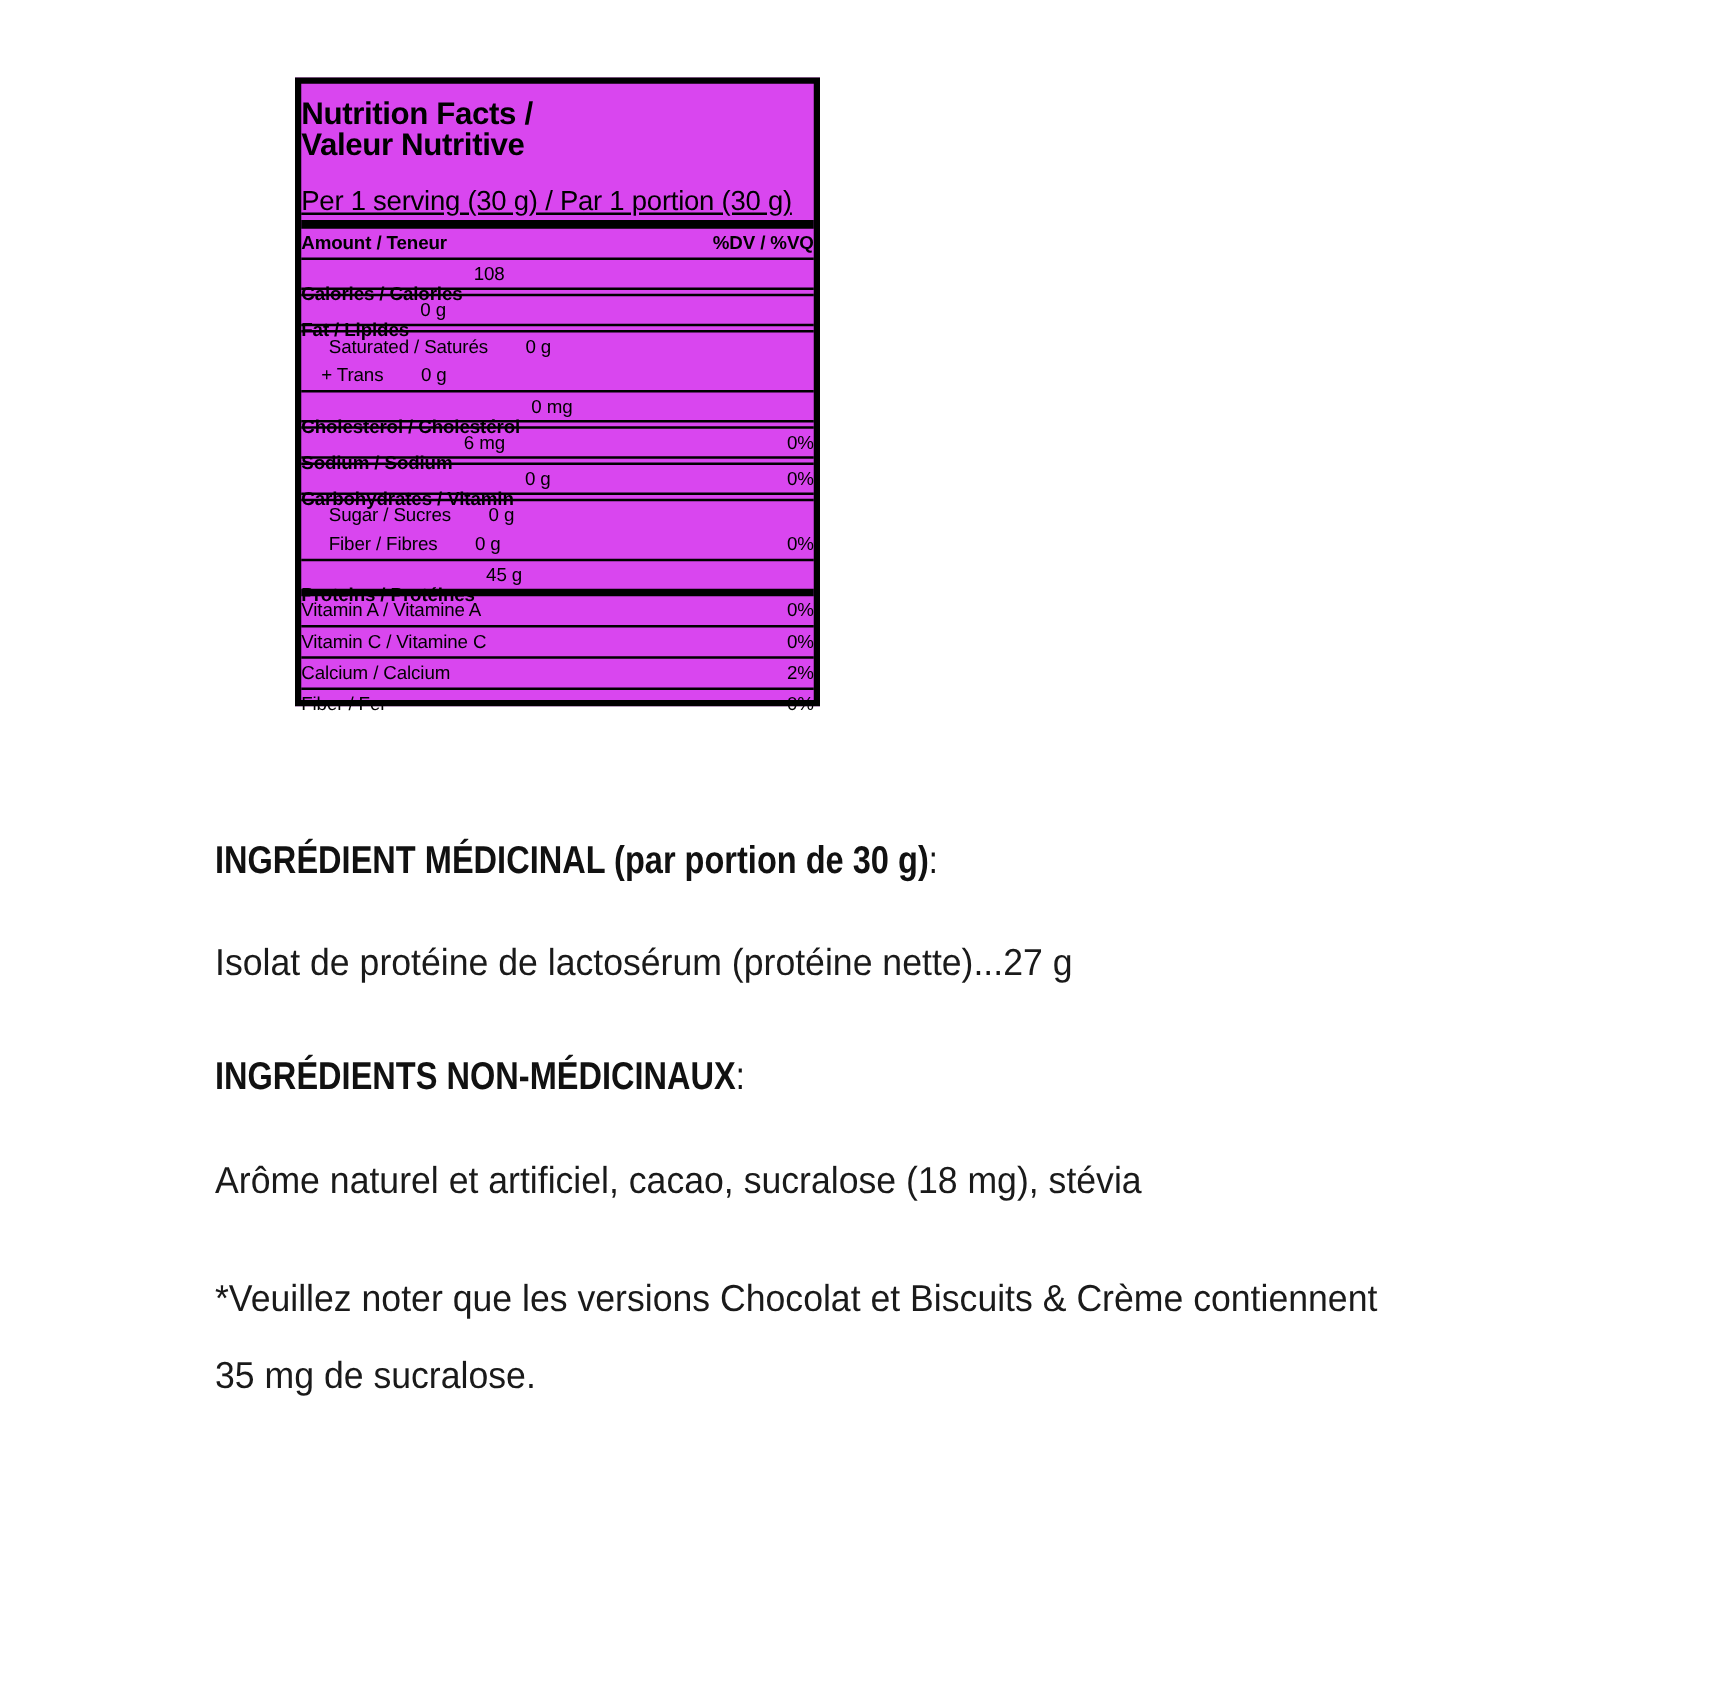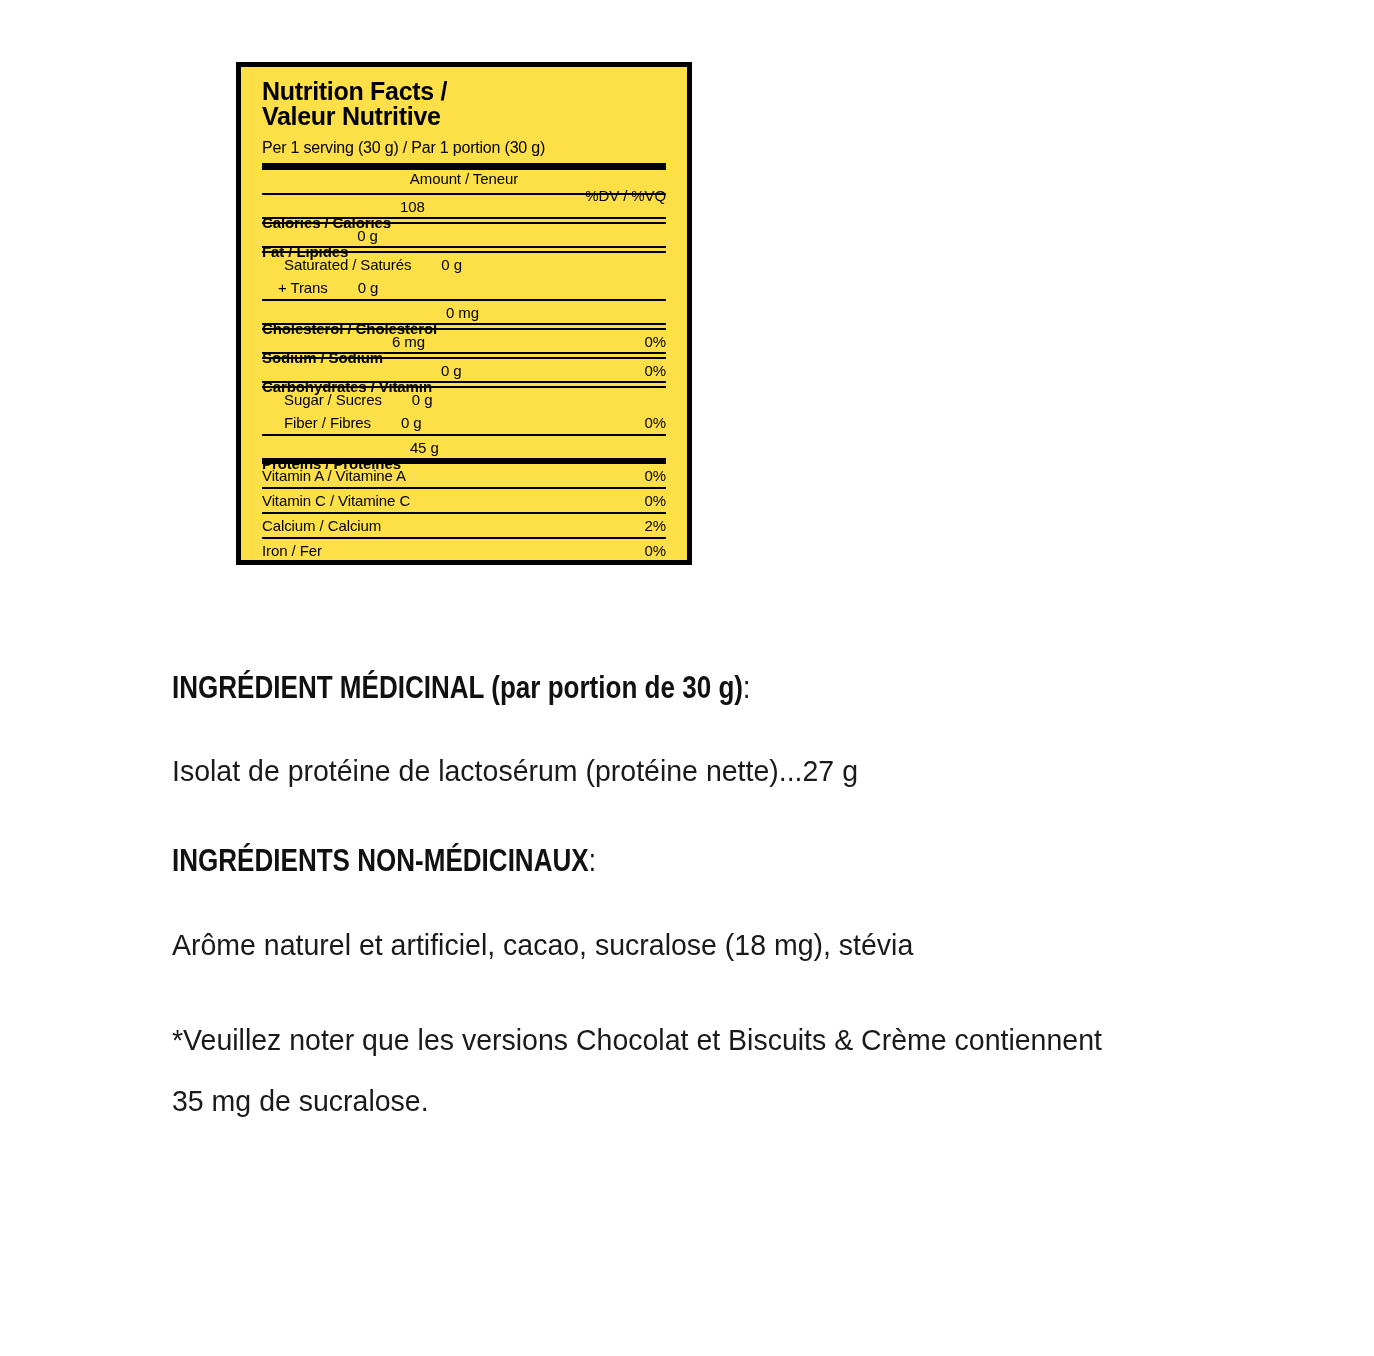--- a/index.html
+++ b/index.html
@@ -9,53 +9,54 @@
     position: relative;
     font-family: "Liberation Sans", sans-serif;
     color: #000;
     overflow: hidden;
   }
 
   
   .label-box {
     position: absolute;
     left: 236px; top: 62px;
-    width: 456px; height: 503px;
+    width: 420px; height: 503px;
     border: 5px solid #000;
     box-sizing: border-box;
-    padding: 0 21px;
-    background: #fde047;
+    padding: 0 0;
+    background: #d946ef;
   }
   .nft-title {
     font-weight: bold;
     font-size: 25px;
     line-height: 25px;
     letter-spacing: -0.3px;
     margin-top: 12px;
   }
   .nft-serving {
-    font-size: 16px;
+    font-size: 22px;
     line-height: 21px;
-    margin-top: 8px;
+    margin-top: 21px;
     letter-spacing: -0.2px;
+    text-decoration: underline;
   }
   .sep-bar   { height: 7px; background: #000; margin-top: 5px; }
   .sep-thin  { height: 2px; background: #000; }
   .sep-double{ height: 7px; border-top: 2px solid #000; border-bottom: 2px solid #000; box-sizing: border-box; }
   .sep-thick { height: 6px; background: #000; }
 
   .nrow {
     display: flex;
     align-items: center;
     height: 22px;
     font-size: 15px;
     letter-spacing: -0.1px;
     white-space: nowrap;
   }
-  .nrow.hdr { height: 23px; font-weight: normal; flex-direction: column; }
+  .nrow.hdr { height: 23px; font-weight: bold; }
   .nrow.sub { height: 23px; gap: 21px; }
   .nrow.b .nname { font-weight: bold; margin-top: 33px; }
   .nval { margin-left: 9px; }
   .ndv  { margin-left: auto; }
   .ind  { padding-left: 22px; }
   .ind2 { padding-left: 16px; }
 
   
   .tx {
     position: absolute;
@@ -179,21 +180,21 @@
   <div class="sep-thin"></div>
 
   <div class="nrow sub">
     <span class="nname">Calcium / Calcium</span>
     <span class="nval"></span>
     <span class="ndv">2%</span>
   </div>
   <div class="sep-thin"></div>
 
   <div class="nrow sub">
-    <span class="nname">Iron / Fer</span>
+    <span class="nname">Fiber / Fer</span>
     <span class="nval"></span>
     <span class="ndv">0%</span>
   </div>
 
 </div>
 
 <div class="tx tx-h" style="top: 670px;">
   <span>INGRÉDIENT MÉDICINAL (par portion de 30 g)</span><span class="colon">:</span>
 </div>
 

